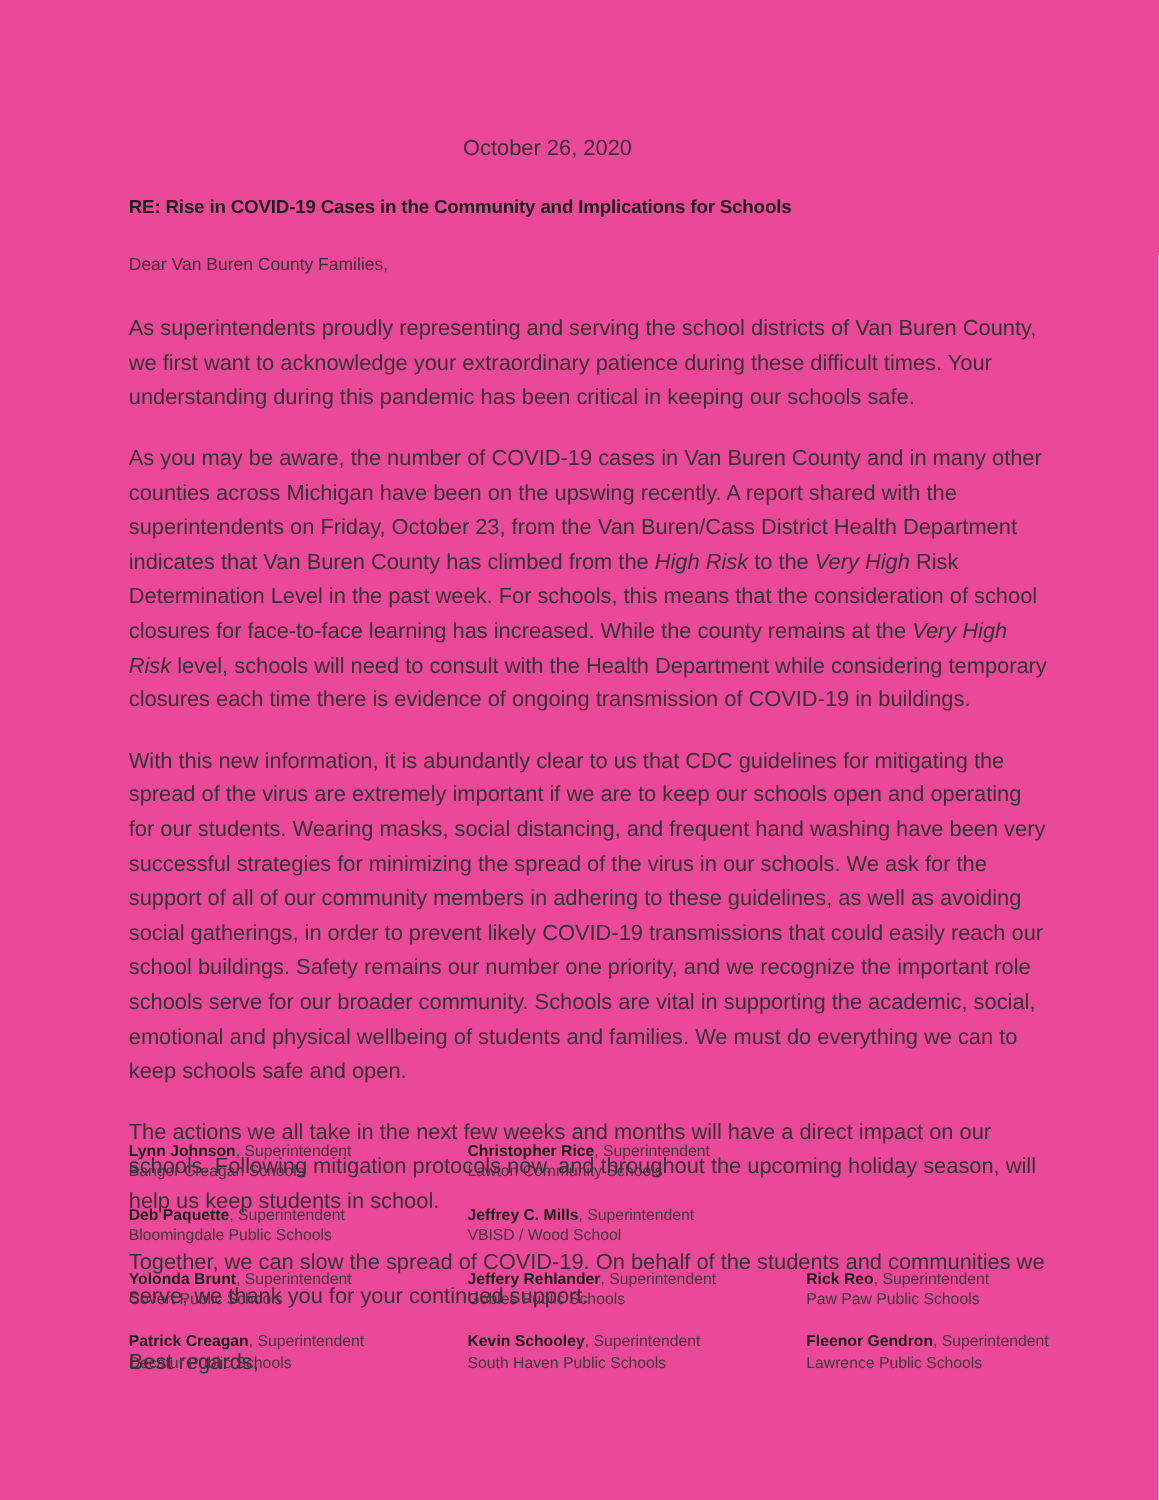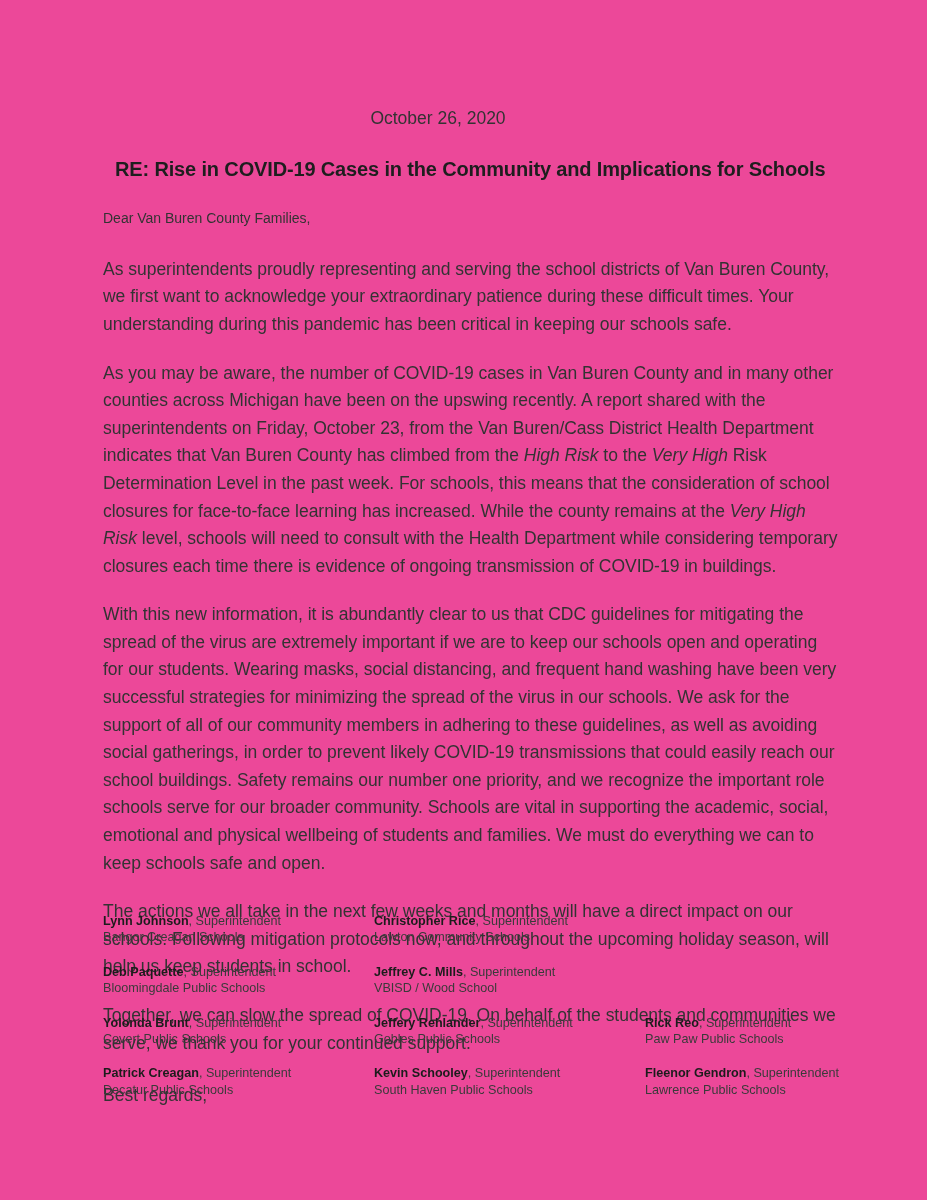--- a/index.html
+++ b/index.html
@@ -35,26 +35,26 @@
   .date-line {
     text-align: center;
     font-size: 17.5px;
     line-height: 1.25;
     color: #333333;
     margin: 0 0 26px 0;
     padding-right: 82px; 
   }
 
   .subject-line {
-    font-size: 20px;
+    font-size: 15px;
     font-weight: bold;
     line-height: 1.3;
     color: #1e1e1e;
     letter-spacing: -0.15px;
-    margin: 0 0 27px 12px;
+    margin: 0 0 27px 0;
   }
 
   .salutation {
     font-size: 14px;
     line-height: 1.35;
     color: #333333;
     margin: 0 0 28px 0;
   }
 
   p.body-par {

